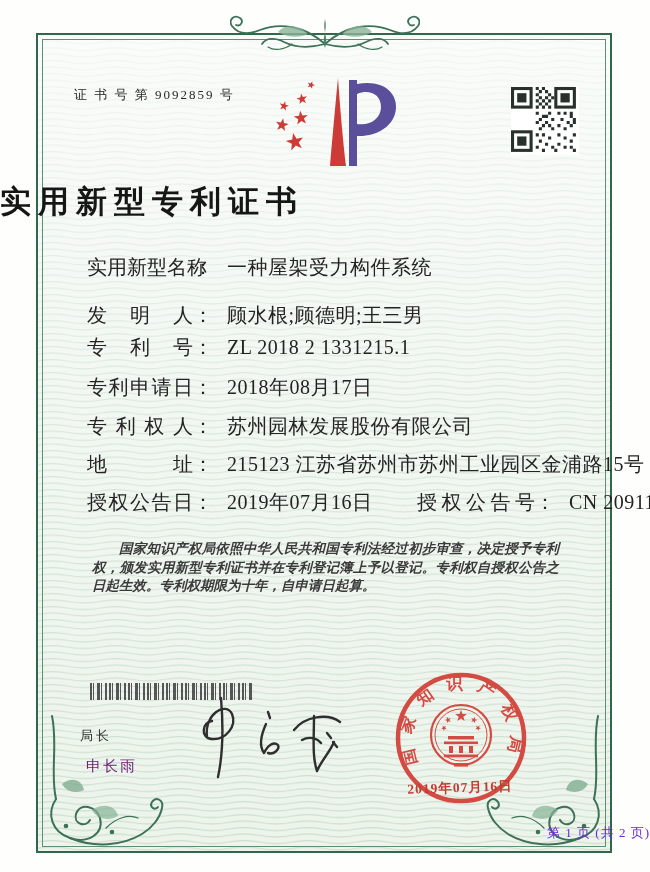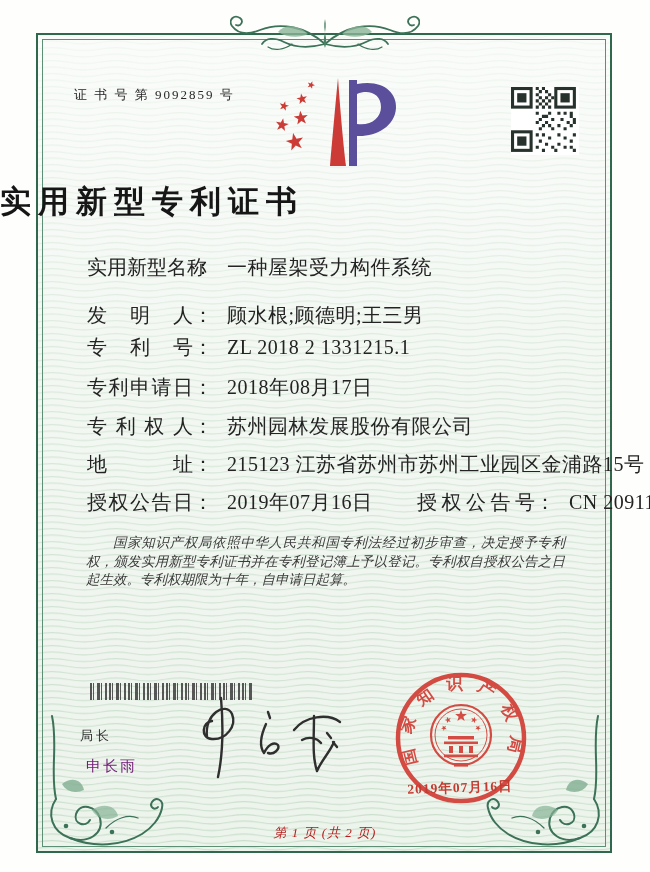--- a/index.html
+++ b/index.html
@@ -36,42 +36,42 @@
   .fcolon{display:inline-block;vertical-align:top;}
   .fvalue{margin-left:9px;letter-spacing:.5px;}
   .grant2{position:absolute;left:330px;top:0;}
   .grant2 .flabel{width:118px;}
 
   .paras{
     position:absolute;left:76px;top:524px;width:499px;
     font-size:13.5px;line-height:18.6px;color:#3a3a3a;
     font-style:italic;text-align:justify;
   }
-  .paras p{margin:10px;text-indent:2em;}
+  .paras p{margin:16px;text-indent:2em;font-weight:bold;}
 
   .barcode{
     position:absolute;left:90px;top:683px;width:162px;height:17px;opacity:.85;
     background:repeating-linear-gradient(90deg,
       #3b3b3b 0 2px,transparent 2px 3px,
       #3b3b3b 3px 4px,transparent 4px 7px,
       #3b3b3b 7px 10px,transparent 10px 11px,
       #3b3b3b 11px 12px,transparent 12px 15px,
       #3b3b3b 15px 17px,transparent 17px 19px);
   }
   .sig-title{position:absolute;left:80px;top:727px;font-size:13px;letter-spacing:3px;color:#2e2e2e;}
   .sig-name{position:absolute;left:86px;top:757px;font-size:15px;letter-spacing:2px;color:#701a75;}
 
   .seal-date{
     position:absolute;left:390px;top:779px;width:140px;text-align:center;
     font-size:13.5px;color:#c43a30;letter-spacing:1px;transform:rotate(-2deg);
     font-weight:600;
   }
   .footer{
-    position:absolute;left:0;top:824px;width:100%;text-align:center;
-    font-size:13px;color:#b91c1c;letter-spacing:1px;font-style:italic;
+    position:absolute;left:0;top:824px;width:100%;text-align:right;
+    font-size:13px;color:#6d28d9;letter-spacing:1px;
   }
   .seal-arc-text{
     font-size:16.5px;letter-spacing:13px;fill:#d23f36;
     font-family:"Liberation Serif","DejaVu Serif",serif;font-weight:600;
   }
 </style>
 </head>
 <body>
 
 <div class="page">

